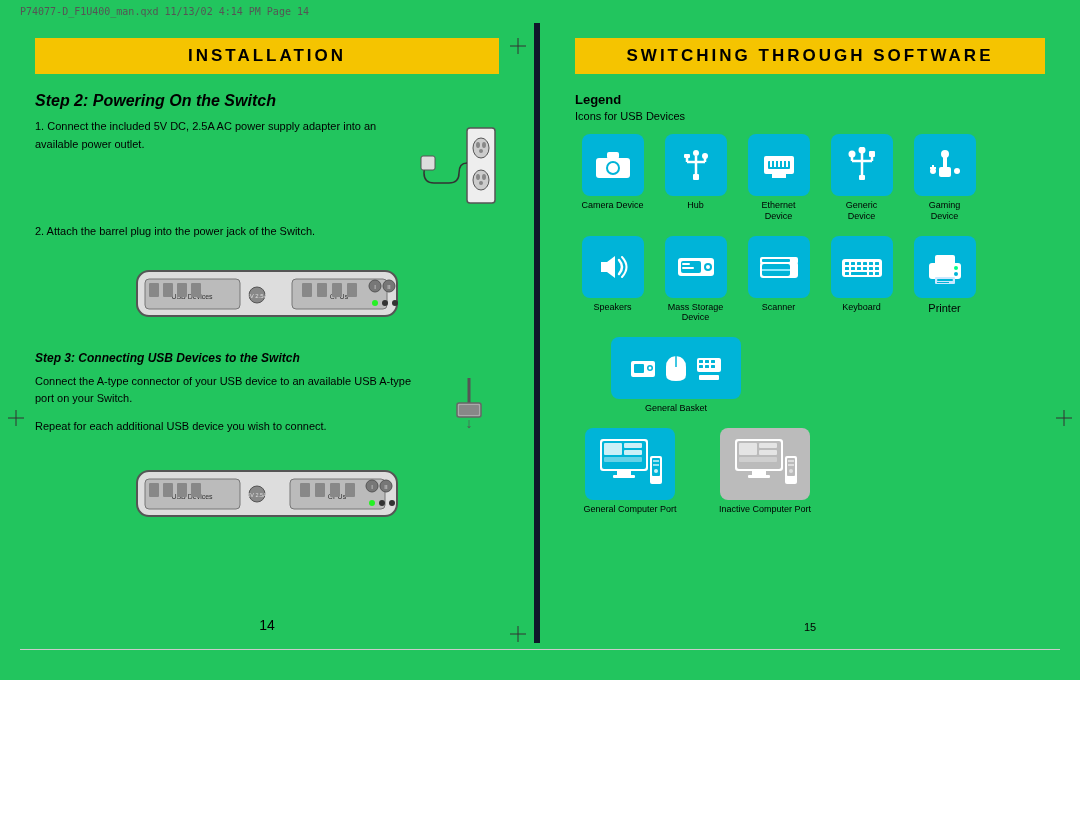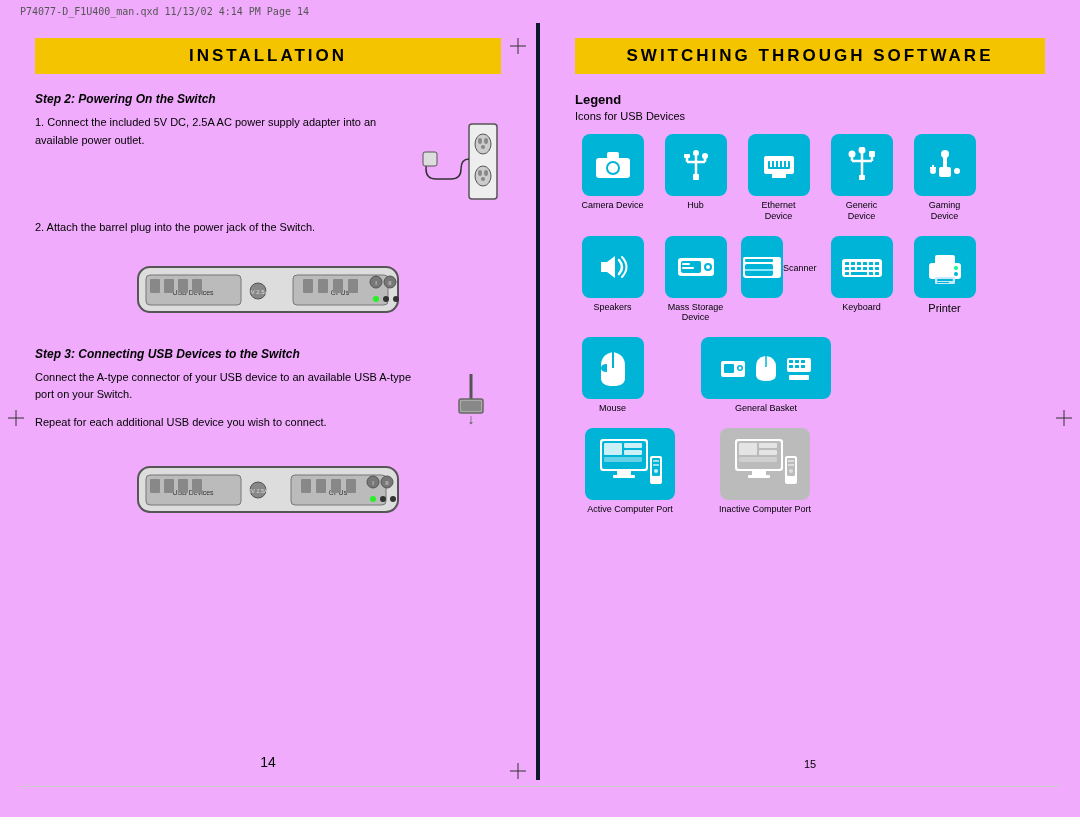--- a/index.html
+++ b/index.html
@@ -8,21 +8,21 @@
       height: 834px;
       background: #fff;
       font-family: Arial, sans-serif;
       font-size: 12px;
       overflow: hidden;
     }
   </style>
 </head>
 <body>
 
-<div style="position:relative; width:1080px; height:817px; background:#f0abfc; overflow:hidden;">
+<div style="position:relative; width:1080px; height:680px; background:#22c55e; overflow:hidden;">
 
   <div style="font-size:10px; color:#555; padding:6px 20px; font-family: monospace;">
     <span>P74077-D_F1U400_man.qxd   11/13/02   4:14 PM   Page 14</span>
   </div>
 
   <div style="position:absolute; top:38px; left:510px; width:16px; height:16px;">
     <svg width="16" height="16">
         <line x1="8" y1="0" x2="8" y2="16" stroke="#333" stroke-width="1"></line>
         <line x1="0" y1="8" x2="16" y2="8" stroke="#333" stroke-width="1"></line>
       </svg>
@@ -41,27 +41,27 @@
   </div>
   <div style="position:absolute; top:410px; right:8px; width:16px; height:16px;">
     <svg width="16" height="16">
         <line x1="8" y1="0" x2="8" y2="16" stroke="#333" stroke-width="1"></line>
         <line x1="0" y1="8" x2="16" y2="8" stroke="#333" stroke-width="1"></line>
       </svg>
   </div>
 
   <div style="display:flex; height:calc(100% - 60px);">
 
-    <div style="width:50%; padding:15px 35px 40px 35px; border-right:4px solid #0f172a; position:relative;">
+    <div style="width:50%; padding:15px 35px 40px 35px; border-right:6px solid #0f172a; position:relative;">
 
       <div style="background:#f5c400; text-align:center; padding:8px; font-size:17px; font-weight:bold; letter-spacing:3px; text-transform:uppercase; margin-bottom:18px; font-family:Arial,sans-serif;">
         <span>INSTALLATION</span>
       </div>
 
-      <div style="font-weight:bold; font-style:italic; font-size:12px; margin-bottom:8px;">
+      <div style="font-weight:bold; font-style:italic; font-size:16px; margin-bottom:8px;">
         <span>Step 2: Powering On the Switch</span>
       </div>
 
       <div style="display:flex; align-items:flex-start; margin-bottom:12px;">
         <div style="flex:1;">
           <div style="font-size:11px; line-height:1.6;">
             <span>1.  Connect the included 5V DC, 2.5A AC power supply adapter into an available power outlet.</span>
           </div>
         </div>
 
@@ -307,21 +307,21 @@
               <circle cx="33" cy="17" r="4" fill="#00b4d8"></circle>
               <circle cx="33" cy="17" r="2" fill="white"></circle>
 
               <rect x="7" y="13" width="8" height="2" rx="1" fill="white"></rect>
               <rect x="7" y="17" width="12" height="2" rx="1" fill="white"></rect>
             </svg>
           </div>
           <span style="font-size:9px;text-align:center;line-height:1.2;">Mass Storage<br>Device</span>
         </div>
 
-        <div style="display:flex;flex-direction:row;align-items:center;width:75px;">
+        <div style="display:flex;flex-direction:column;align-items:center;width:75px;">
           <div style="width:62px;height:62px;background:#00b4d8;border-radius:8px;display:flex;align-items:center;justify-content:center;margin-bottom:4px;">
             <svg width="42" height="30" viewBox="0 0 42 30" fill="white">
 
               <rect x="2" y="10" width="38" height="16" rx="3"></rect>
               <rect x="4" y="12" width="28" height="12" rx="2" fill="#00b4d8"></rect>
 
               <rect x="2" y="5" width="38" height="7" rx="2"></rect>
               <rect x="4" y="7" width="28" height="3" rx="1" fill="#00b4d8"></rect>
               <line x1="4" y1="18" x2="32" y2="18" stroke="#88e8ff" stroke-width="2"></line>
 
@@ -374,31 +374,20 @@
               <circle cx="31" cy="25" r="2" fill="#00b4d8"></circle>
             </svg>
           </div>
           <span style="font-size:11px;text-align:center;line-height:1.2;">Printer</span>
         </div>
 
       </div>
 
       <div style="display:flex; gap:15px; margin-bottom:14px; align-items:flex-start;">
 
-        <div style="display:flex;flex-direction:column;align-items:center;width:75px;">
-          <div style="width:62px;height:62px;background:#00b4d8;border-radius:8px;display:flex;align-items:center;justify-content:center;margin-bottom:4px;">
-            <svg width="32" height="40" viewBox="0 0 32 40" fill="white">
-
-              <path d="M4 18 Q4 6 16 4 Q28 6 28 18 L28 30 Q28 38 16 38 Q4 38 4 30 Z"></path>
-              <line x1="16" y1="4" x2="16" y2="20" stroke="#00b4d8" stroke-width="2"></line>
-              <path d="M4 20 Q4 16 10 16 L10 24 Q4 24 4 20" fill="#00b4d8"></path>
-            </svg>
-          </div>
-          <span style="font-size:9px;text-align:center;line-height:1.2;">Mouse</span>
-        </div>
 
         <div style="display:flex;flex-direction:column;align-items:center;padding-left:36px;">
           <div style="width:130px;height:62px;background:#00b4d8;border-radius:8px;display:flex;align-items:center;justify-content:center;gap:6px;margin-bottom:4px;">
 
             <svg width="30" height="30" viewBox="0 0 30 30" fill="white">
               <rect x="3" y="8" width="24" height="16" rx="2"></rect>
               <rect x="6" y="11" width="10" height="9" rx="1" fill="#00b4d8"></rect>
               <circle cx="22" cy="15" r="3" fill="#00b4d8"></circle>
               <circle cx="22" cy="15" r="1.5" fill="white"></circle>
             </svg>
@@ -439,21 +428,21 @@
               <rect x="22" y="35" width="14" height="4" fill="white"></rect>
               <rect x="18" y="39" width="22" height="3" rx="1" fill="white"></rect>
 
               <rect x="55" y="20" width="12" height="28" rx="2"></rect>
               <rect x="57" y="22" width="8" height="18" rx="1" fill="#00b4d8"></rect>
               <rect x="58" y="24" width="6" height="2" fill="white" opacity="0.6"></rect>
               <rect x="58" y="28" width="6" height="2" fill="white" opacity="0.6"></rect>
               <circle cx="61" cy="35" r="2" fill="white" opacity="0.8"></circle>
             </svg>
           </div>
-          <span style="font-size:9px;text-align:center;line-height:1.2;">Active Computer Port</span>
+          <span style="font-size:9px;text-align:center;line-height:1.2;">General Computer Port</span>
         </div>
 
         <div style="display:flex;flex-direction:column;align-items:center;width:110px;">
           <div style="width:90px;height:72px;background:#bbb;border-radius:8px;display:flex;align-items:center;justify-content:center;margin-bottom:4px;">
             <svg width="70" height="55" viewBox="0 0 70 55" fill="white">
 
               <rect x="5" y="3" width="48" height="32" rx="3"></rect>
               <rect x="7" y="5" width="44" height="28" rx="2" fill="#bbb"></rect>
 
               <rect x="9" y="7" width="18" height="12" rx="1" fill="white" opacity="0.6"></rect>

